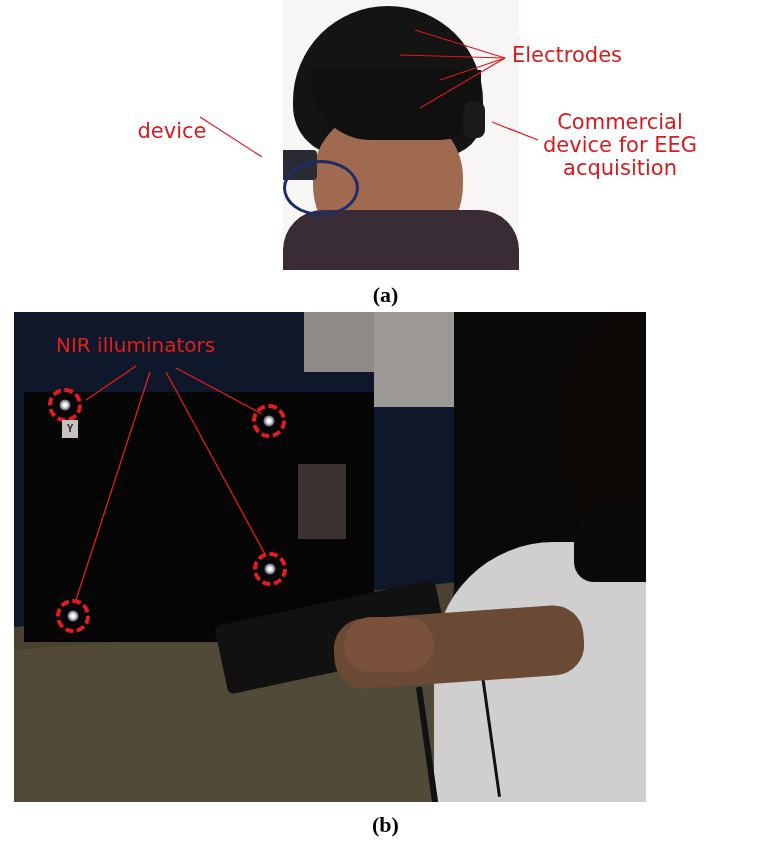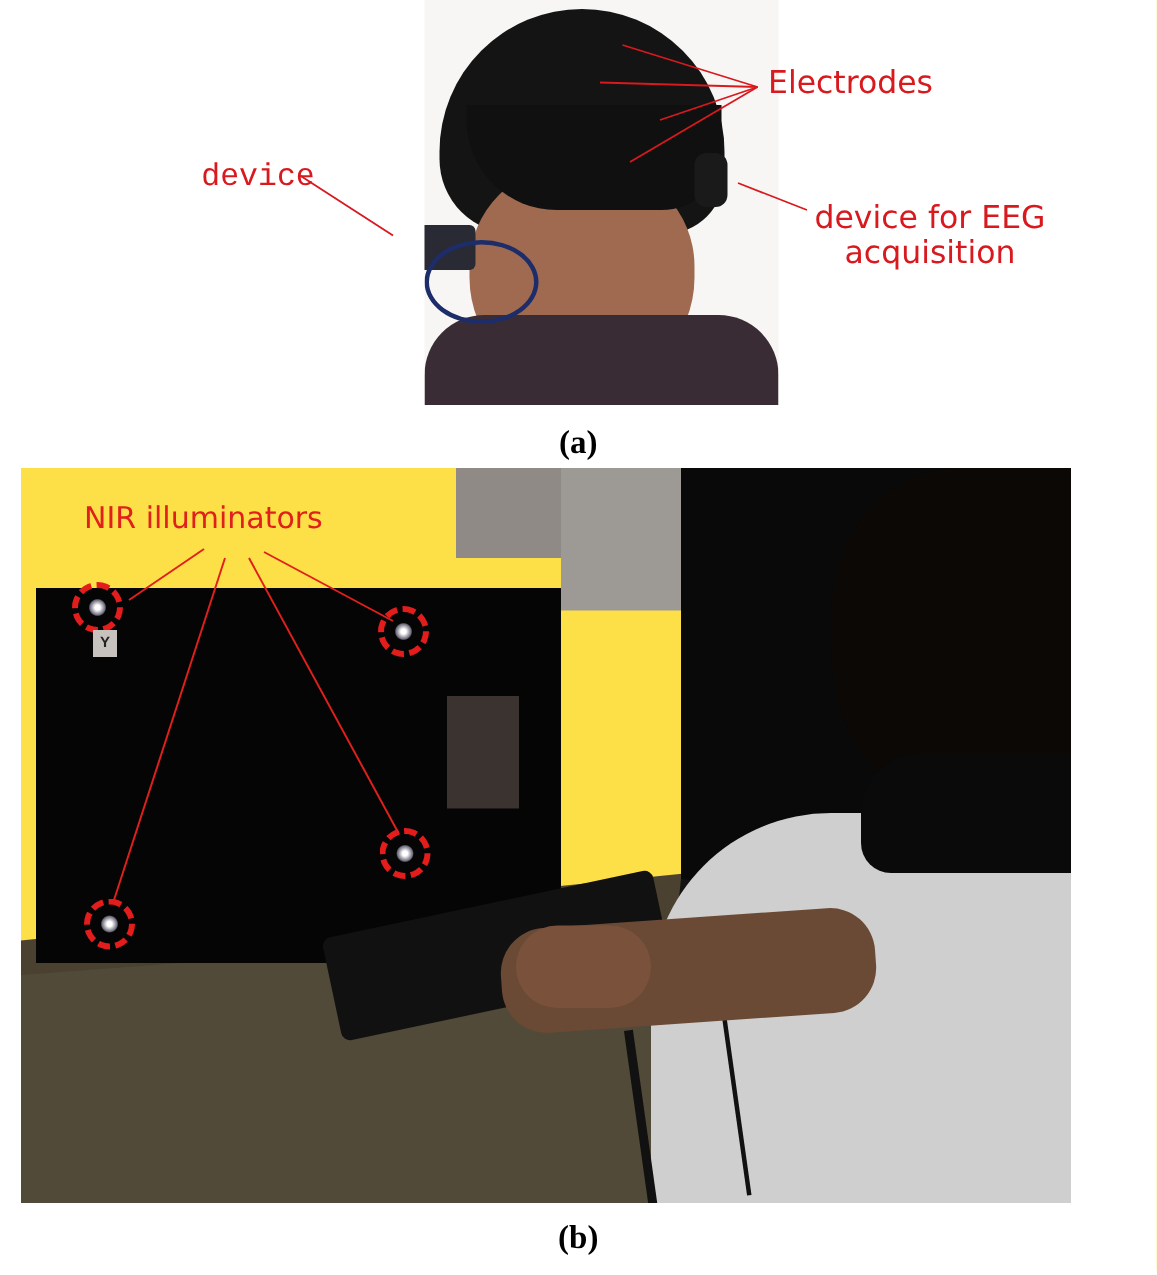--- a/index.html
+++ b/index.html
@@ -14,21 +14,21 @@
   .fringe { position:absolute; left:28px; top:70px; width:170px; height:70px; background:#101010; border-radius:0 0 40px 60px; }
   .eeg-box { position:absolute; left:180px; top:102px; width:22px; height:36px; background:#1a1a1a; border-radius:8px; }
   .gaze-dev { position:absolute; left:-6px; top:150px; width:40px; height:30px; background:#2a2a35; border-radius:4px; }
   .wire { position:absolute; border:3px solid #1c2d6a; border-radius:50%; }
 
   .lbl-a { position:absolute; color:#d8191e; font-family:"DejaVu Sans", sans-serif; font-size:21px; line-height:22px; text-align:center; }
 
   .caption { position:absolute; width:771px; text-align:center; font-family:"Liberation Serif", serif; font-weight:bold; font-size:22px; color:#000; }
 
   
-  #panel-b { position:absolute; left:14px; top:312px; width:700px; height:490px; overflow:hidden; background:#fde047; }
+  #panel-b { position:absolute; left:14px; top:312px; width:632px; height:490px; overflow:hidden; background:#0f172a; }
   .desk { position:absolute; left:0; top:240px; width:742px; height:250px; background:#4a4130; clip-path:polygon(0 30%, 100% 0, 100% 100%, 0 100%); }
   .desk-light { position:absolute; left:0; top:300px; width:500px; height:190px; background:#57503d; opacity:.6; clip-path:polygon(0 20%, 100% 0, 100% 100%, 0 100%); }
   .shelf { position:absolute; left:290px; top:0; width:160px; height:60px; background:#8f8a85; }
   .shelf2 { position:absolute; left:360px; top:0; width:90px; height:95px; background:#9d9994; }
   .cabinet { position:absolute; left:440px; top:0; width:302px; height:420px; background:#090909; }
   .monitor { position:absolute; left:10px; top:80px; width:350px; height:250px; background:#050505; }
   .paper { position:absolute; left:284px; top:152px; width:48px; height:75px; background:#3a3330; }
   .keyboard { position:absolute; left:205px; top:290px; width:225px; height:70px; background:#111; transform:rotate(-12deg); border-radius:6px; }
   .mousepad { position:absolute; left:438px; top:280px; width:115px; height:32px; background:#141212; transform:rotate(6deg); }
   .person-shirt { position:absolute; left:420px; top:230px; width:340px; height:270px; background:#cfcfcf; border-radius:120px 0 0 0; }
@@ -63,21 +63,22 @@
       <line x1="505" y1="58" x2="415" y2="30"></line>
       <line x1="505" y1="58" x2="400" y2="55"></line>
       <line x1="505" y1="58" x2="440" y2="80"></line>
       <line x1="505" y1="58" x2="420" y2="108"></line>
       <line x1="200" y1="117" x2="262" y2="157"></line>
       <line x1="538" y1="140" x2="492" y2="122"></line>
     </g>
   </svg>
 
   <div class="lbl-a" style="left:512px;top:44px;">Electrodes</div>
-  <div class="lbl-a" style="left:92px;top:108px;width:160px;font-family:Liberation Mono, monospace;">device</div>
+  <div class="lbl-a" style="left:92px;top:120px;width:160px;">device</div>
+  <div class="lbl-a" style="left:530px;top:111px;width:180px;">Commercial</div>
   <div class="lbl-a" style="left:530px;top:134px;width:180px;">device for EEG</div>
   <div class="lbl-a" style="left:530px;top:157px;width:180px;">acquisition</div>
 </div>
 
 <div class="caption" style="top:282px;">(a)</div>
 
 <div id="panel-b">
   <div class="desk"></div>
   <div class="desk-light"></div>
   <div class="shelf"></div>

